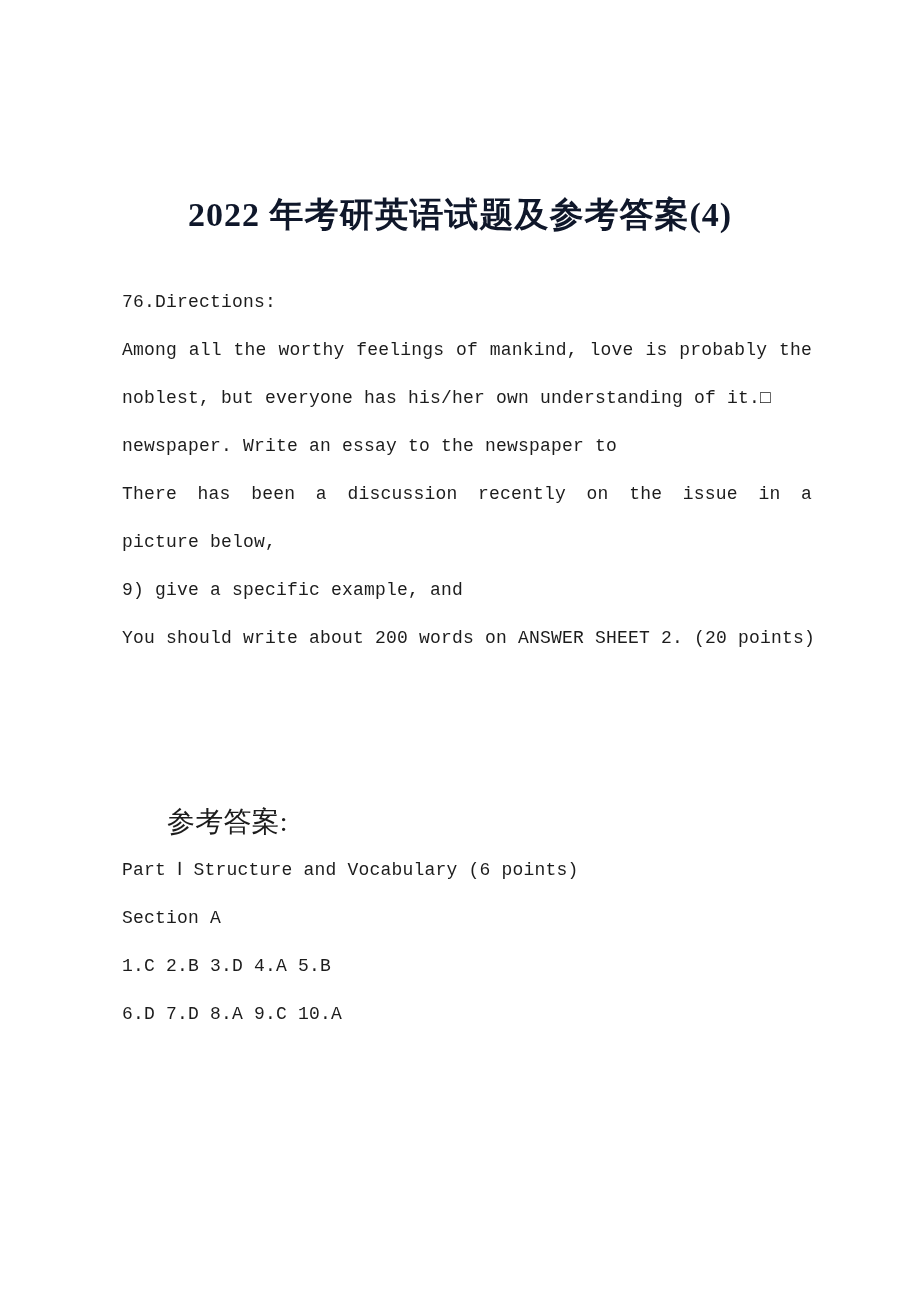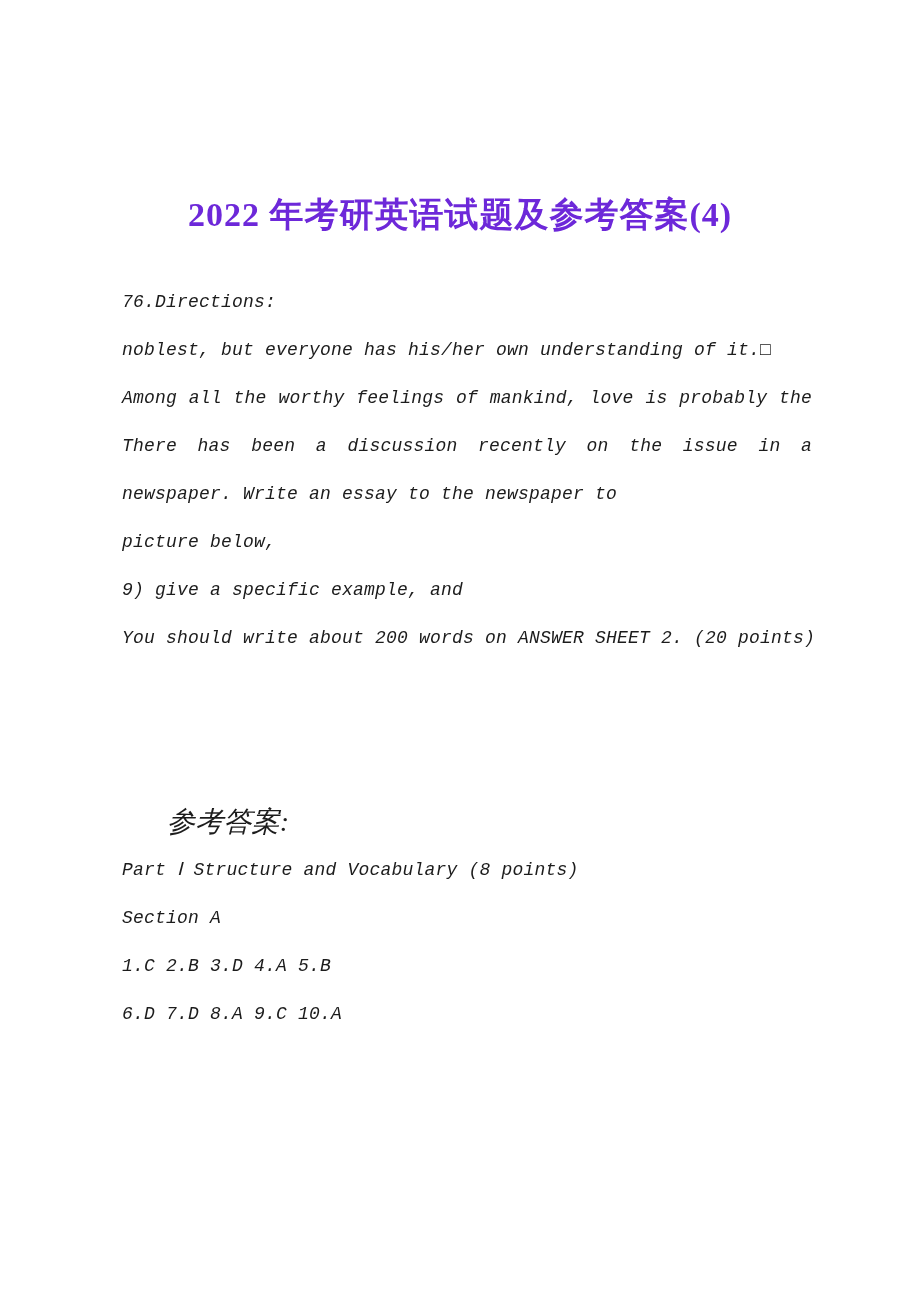--- a/index.html
+++ b/index.html
@@ -32,57 +32,56 @@
   }
   .directions-block {
     margin-top: 40px;
   }
   .line {
     height: 48px;
     line-height: 48px;
     font-size: 18px;
     letter-spacing: 0.2px;
     white-space: nowrap;
-    font-style: italic;
   }
   .line.justify {
     white-space: normal;
     text-align: justify;
     text-align-last: justify;
   }
   .section-spacer {
     height: 136px;
   }
   .answer-heading {
     padding-left: 45px;
     font-size: 28px;
     font-family: "Liberation Serif", "DejaVu Serif", serif;
   }
 </style>
 </head>
 <body>
 
 <div class="page">
 
-  <h1 class="doc-title" style="color: #6d28d9;">2022 年考研英语试题及参考答案(4)</h1>
+  <h1 class="doc-title" style="color: #0f172a;">2022 年考研英语试题及参考答案(4)</h1>
 
   <div class="content directions-block">
     <div class="line">76.Directions:</div>
+    <div class="line justify">Among all the worthy feelings of mankind, love is probably the</div>
     <div class="line">noblest, but everyone has his/her own understanding of it.□</div>
-    <div class="line justify">Among all the worthy feelings of mankind, love is probably the</div>
+    <div class="line">newspaper. Write an essay to the newspaper to</div>
     <div class="line justify">There has been a discussion recently on the issue in a</div>
-    <div class="line">newspaper. Write an essay to the newspaper to</div>
     <div class="line">picture below,</div>
     <div class="line">9) give a specific example, and</div>
     <div class="line">You should write about 200 words on ANSWER SHEET 2. (20 points)</div>
   </div>
 
   <div class="section-spacer"></div>
 
   <div class="content">
     <div class="line answer-heading">参考答案:</div>
-    <div class="line">Part Ⅰ Structure and Vocabulary (8 points)</div>
+    <div class="line">Part Ⅰ Structure and Vocabulary (6 points)</div>
     <div class="line">Section A</div>
     <div class="line">1.C 2.B 3.D 4.A 5.B</div>
     <div class="line">6.D 7.D 8.A 9.C 10.A</div>
   </div>
 
 </div>
 
 </body></html>

